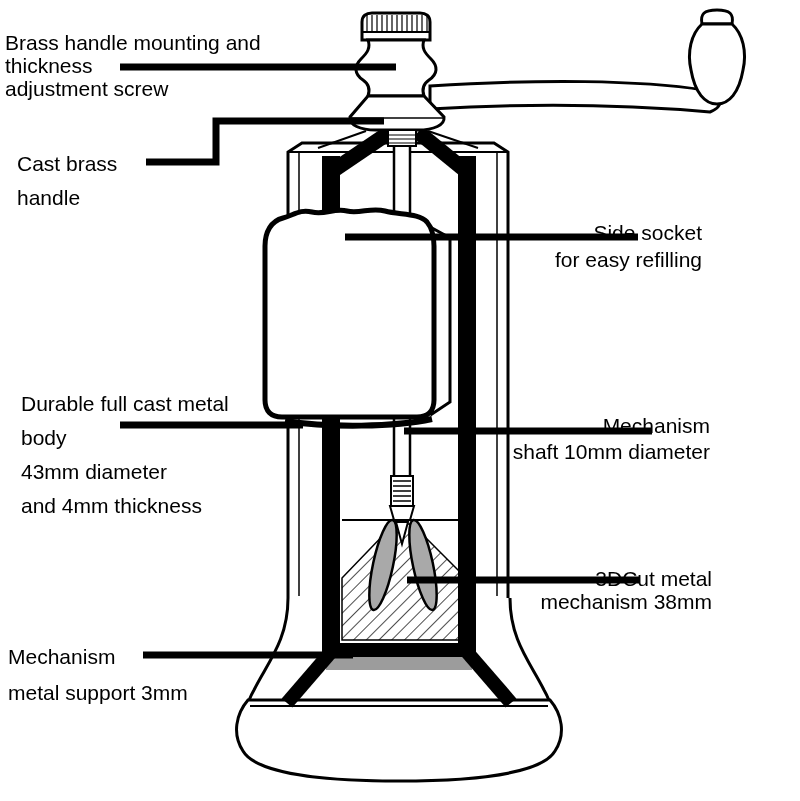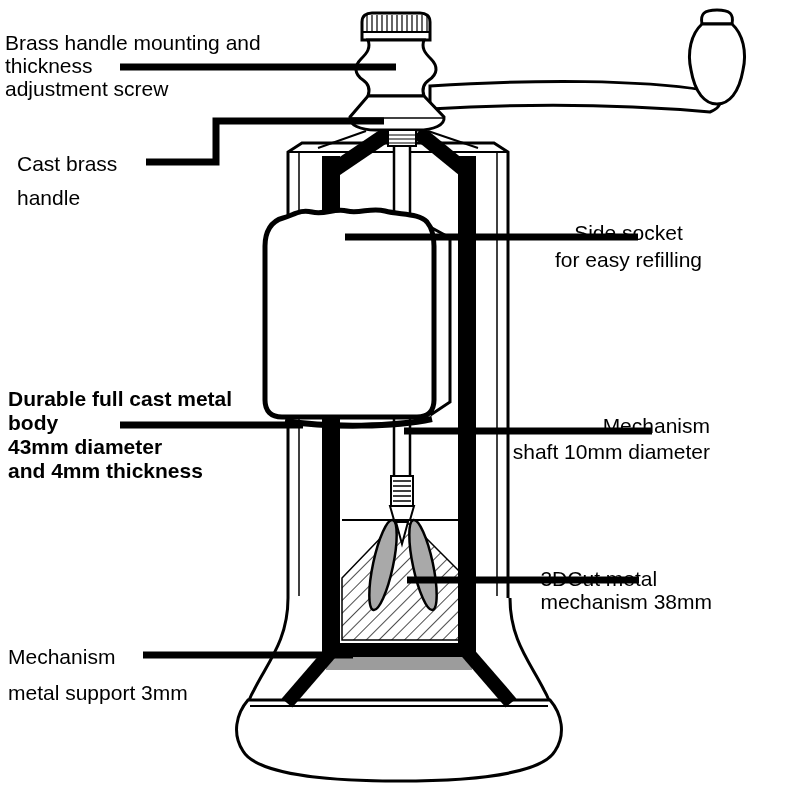--- a/index.html
+++ b/index.html
@@ -16,24 +16,24 @@
   svg.drawing { position:absolute; left:0; top:0; }
   .label {
     position:absolute;
     font-size:21px;
     line-height:23px;
     white-space:pre-line;
     color:#000;
   }
   .lbl-adjust   { left:5px;  top:31px;  line-height:23px; }
   .lbl-handle   { left:5px;  top:147px; line-height:34px;margin-left:12px; }
-  .lbl-socket   { right:30px; top:219px; line-height:27px; text-align:center; }
-  .lbl-body     { left:8px;  top:387px; line-height:24px;font-weight:bold; }
+  .lbl-socket   { right:30px; top:219px; line-height:27px; text-align:right; }
+  .lbl-body     { left:21px;  top:387px; line-height:34px; }
   .lbl-shaft    { right:22px; top:413px; line-height:26px; text-align:right; }
-  .lbl-mech     { right:20px; top:567px; line-height:23px; }
+  .lbl-mech     { right:20px; top:567px; line-height:23px; text-align:right; }
   .lbl-support  { left:8px;  top:639px; line-height:36px; }
 </style>
 </head>
 <body>
 
 <div id="stage">
 
   <svg class="drawing" width="800" height="801" viewBox="0 0 800 801">
     <defs>
       <pattern id="hatch" patternUnits="userSpaceOnUse" width="9" height="9" patternTransform="rotate(45)">

